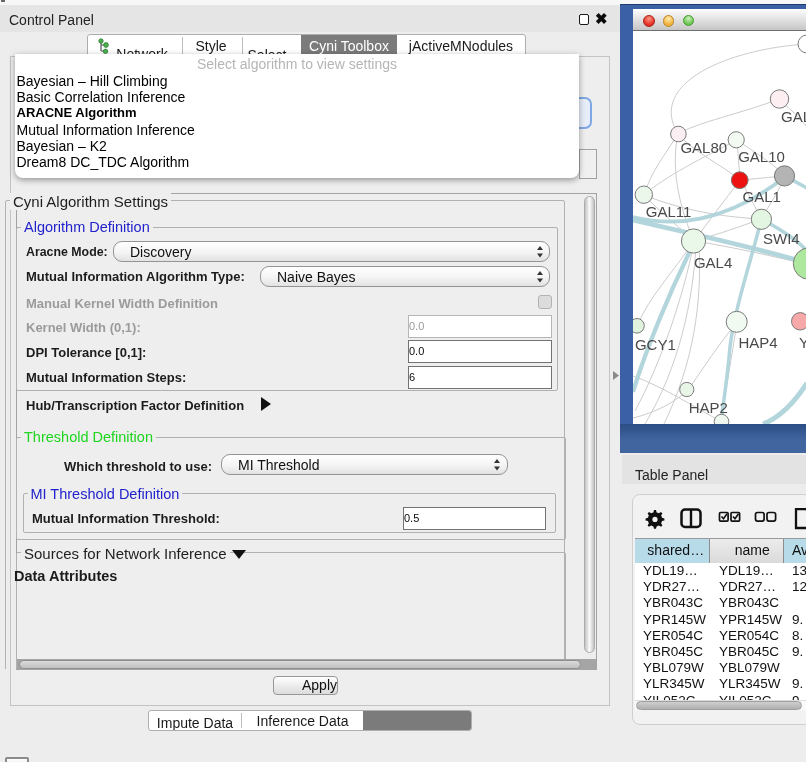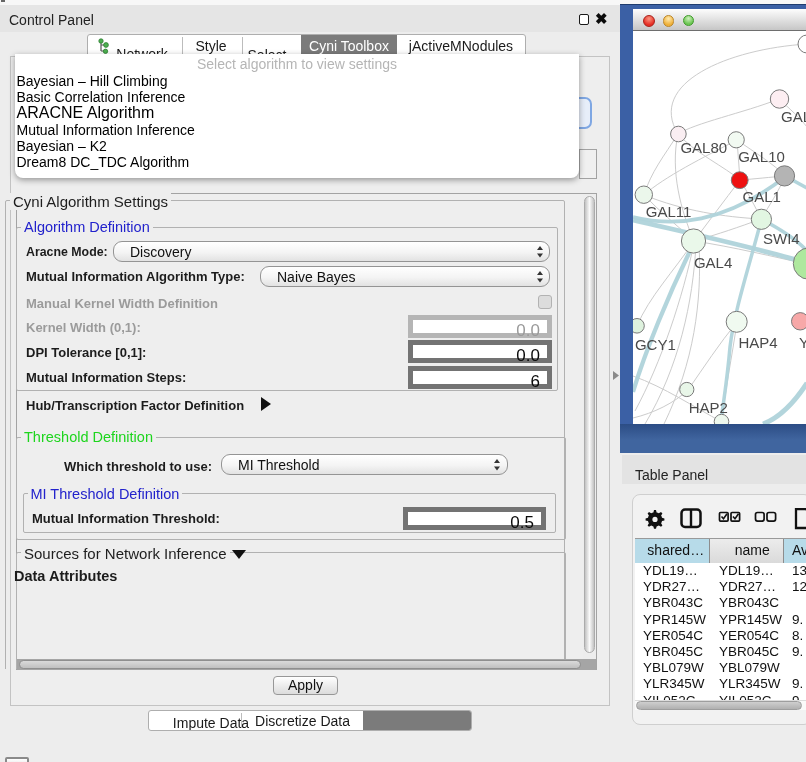--- a/index.html
+++ b/index.html
@@ -2,21 +2,21 @@
 <html><head><meta charset="utf-8"><style>
 html,body{margin:0;padding:0}
 body{width:806px;height:762px;position:relative;overflow:hidden;background:#ededed;font-family:"Liberation Sans",sans-serif;-webkit-font-smoothing:antialiased}
 .a{position:absolute}
 .lab{position:absolute;font-size:13px;font-weight:bold;color:#1c1c1c;white-space:nowrap}
 .dis{color:#9b9b9b}
 .glab{position:absolute;font-size:14.5px;color:#1e1e1e;white-space:nowrap;background:#eeeeee;padding:0 3px}
 .grp{position:absolute;border:1px solid #b1b1b1;border-radius:2px}
 .combo{position:absolute;border:1px solid #949494;border-radius:9px;background:linear-gradient(#ffffff,#f4f4f4 55%,#e2e2e2)}
 .combo .tx{position:absolute;left:16px;top:2px;font-size:14px;color:#101010;white-space:nowrap}
-.fld{position:absolute;background:#fff;border:5px solid #737373;font-size:17px;color:#0a0a0a;text-align:right;box-sizing:border-box;padding-right:7px}
+.fld{position:absolute;background:#fff;border:1px solid #737373;font-size:11px;color:#0a0a0a;box-sizing:border-box;padding-right:7px}
 .tabstrip{position:absolute;background:#ffffff;border:1px solid #aeaeae;border-radius:3px;overflow:hidden}
 .tab{position:absolute;top:0;bottom:0;font-size:14px;color:#1a1a1a;text-align:center;white-space:nowrap}
 .tab.sel{background:#7b7b7b;color:#fff}
 .sep{position:absolute;top:2px;bottom:2px;width:1px;background:#bcbcbc}
 .item{height:16.2px;line-height:16.2px;font-size:14px;color:#000;white-space:nowrap}
 </style></head>
 <body>
 
 <div class="a" style="left:0;top:0;width:806px;height:5px;background:#f7f7f7"></div>
 <div class="a" style="left:1px;top:0;width:4px;height:2px;background:#666"></div>
@@ -114,35 +114,35 @@
 
  </div>
 </div>
 
 <div class="a" style="left:583px;top:194px;width:13px;height:475px;background:#ededed"></div>
 <div class="a" style="left:584px;top:196px;width:11px;height:457px;background:linear-gradient(90deg,#c2c2c2,#fafafa 50%,#c2c2c2);border:1px solid #ababab;border-radius:6px;box-sizing:border-box"></div>
 
 <div class="a" style="left:17px;top:659px;width:579px;height:11px;background:#a5a5a5"></div>
 <div class="a" style="left:19px;top:660px;width:562px;height:9px;background:linear-gradient(#dadada,#c0c0c0);border:1px solid #8f8f8f;border-radius:5px;box-sizing:border-box"></div>
 
-<div class="a" style="left:273px;top:676px;width:65px;height:19px;border:1px solid #979797;border-radius:4px;background:linear-gradient(#ffffff,#e9e9e9 60%,#dcdcdc);box-sizing:border-box;text-align:center;font-size:14px;color:#111;line-height:17px">Apply</div>
+<div class="a" style="left:273px;top:676px;width:65px;height:19px;border:1px solid #979797;border-radius:4px;background:linear-gradient(#ffffff,#e9e9e9 60%,#dcdcdc);box-sizing:border-box;text-align:right;font-size:14px;color:#111;line-height:17px">Apply</div>
 
 <div class="tabstrip" style="left:148px;top:710px;width:322px;height:19px;font-size:14.5px">
-  <div class="tab" style="left:16px;width:92px;padding-top:4px">Impute Data</div>
+  <div class="tab" style="left:0;width:92px;padding-top:4px">Impute Data</div>
   <div class="sep" style="left:92px"></div>
-  <div class="tab" style="left:93px;width:121px;padding-top:2px">Discretize Data</div>
+  <div class="tab" style="left:93px;width:121px;padding-top:2px">Inference Data</div>
   <div class="tab sel" style="left:214px;width:108px;padding-top:19px">Infer Network</div>
 </div>
 
 <div class="a" style="left:15px;top:54px;width:564px;height:124px;background:#fff;border-radius:0 0 8px 8px;box-shadow:0 2px 6px rgba(0,0,0,0.38)">
   <div style="position:absolute;left:0;top:2px;width:100%;text-align:center;font-size:14px;color:#b5b5b5">Select algorithm to view settings</div>
   <div style="position:absolute;left:1.5px;top:19px">
     <div class="item">Bayesian – Hill Climbing</div>
     <div class="item">Basic Correlation Inference</div>
-    <div class="item" style="font-weight:normal;font-size:16px">ARACNE Algorithm</div>
+    <div class="item" style="font-weight:bold;font-size:13px">ARACNE Algorithm</div>
     <div class="item">Mutual Information Inference</div>
     <div class="item">Bayesian – K2</div>
     <div class="item">Dream8 DC_TDC Algorithm</div>
   </div>
 </div>
 
 <svg class="a" style="left:613px;top:371px" width="6" height="9">
     <polygon points="0,0 6,4.5 0,9" fill="#8a8a8a"></polygon>
   </svg>
 

